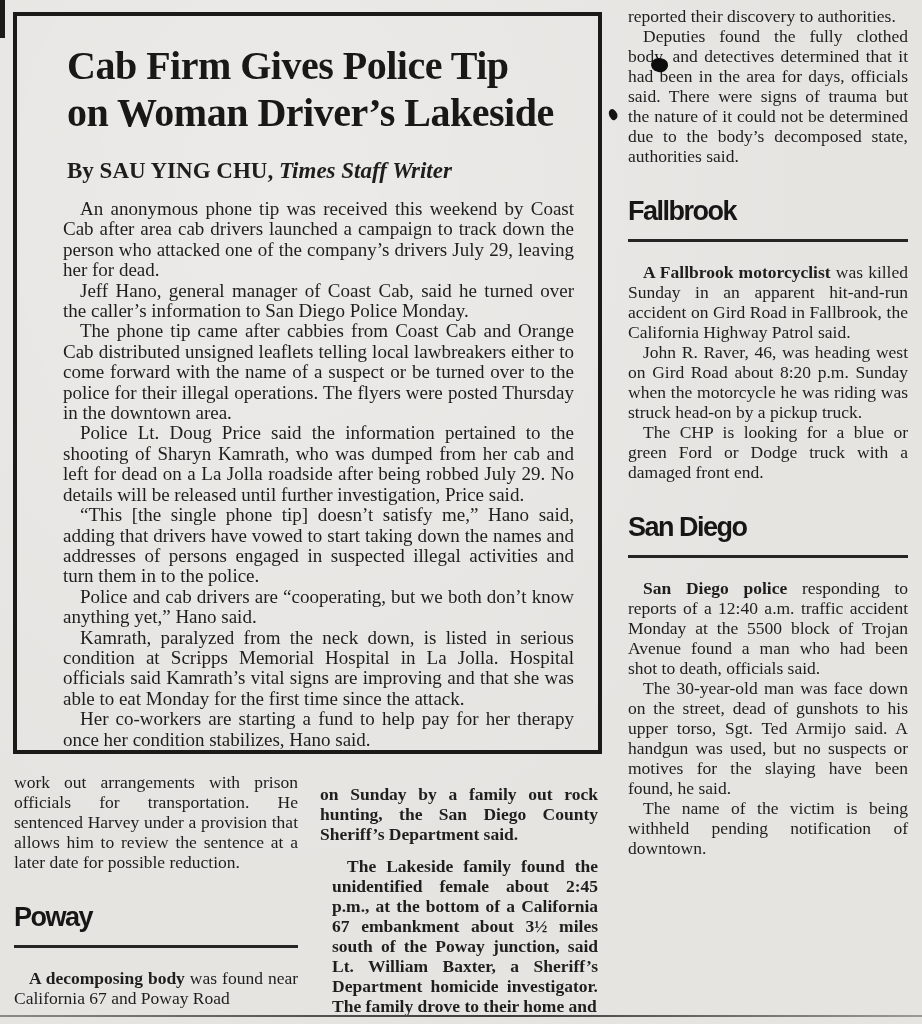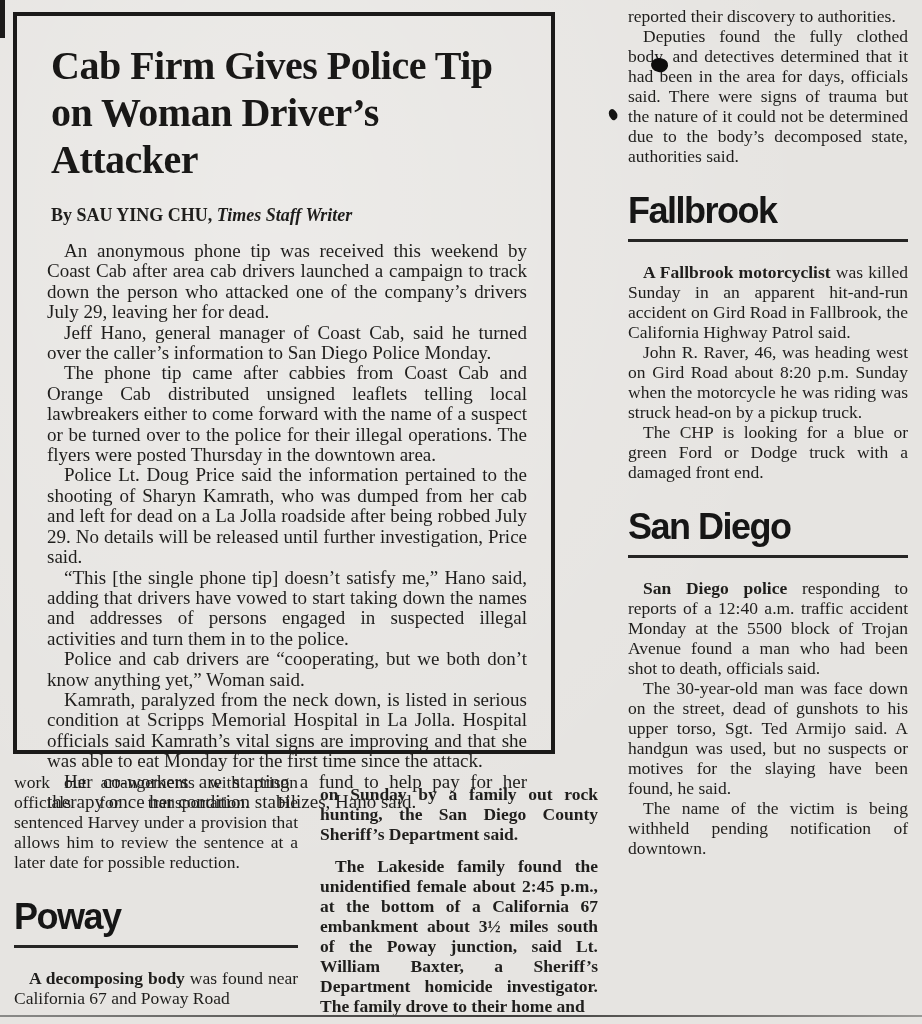--- a/index.html
+++ b/index.html
@@ -12,37 +12,37 @@
       #e6e4e1;
     overflow: hidden;
     font-family: "Liberation Serif", "DejaVu Serif", serif;
     color: #1f1e1c;
   }
 
   
   .main-box {
     position: absolute;
     left: 13px; top: 12px;
-    width: 542px; height: 742px;
+    width: 589px; height: 742px;
     box-sizing: border-box;
     border: 4px solid #1b1a19;
-    padding: 22px 24px 0 30px;
+    padding: 22px 24px 0 46px;
     background: transparent;
   }
   .headline {
     font-size: 40px;
     font-weight: 700;
     line-height: 47px;
     letter-spacing: -0.5px;
     margin: 4px 0 0 4px;
     color: #191817;
   }
   .byline {
     margin: 22px 0 0 4px;
-    font-size: 18px;
+    font-size: 23px;
     font-weight: 700;
   }
   .byline .role { font-style: italic; }
   .article-body {
     margin-top: 15px;
     font-size: 19px;
     line-height: 20.4px;
     text-align: justify;
     hyphens: auto;
   }
@@ -51,27 +51,27 @@
   
   .news-col {
     position: absolute;
     font-size: 17.5px;
     line-height: 20px;
     text-align: justify;
     hyphens: auto;
   }
   .news-col p { margin: 0; text-indent: 15px; }
   .news-col p.no-indent { text-indent: 0; }
-  .news-col p.gap-top { margin-top: 12px; }
+  .news-col p.gap-top { margin-top: 12px; margin-left: 12px; }
   .lead-bold { font-weight: 700; }
 
   .section-heading {
     font-family: "Liberation Sans", "DejaVu Sans", sans-serif;
     font-weight: 700;
-    font-size: 36px;
+    font-size: 27px;
     letter-spacing: -1.5px;
     line-height: 38px;
     margin: 0;
     text-align: left;
     text-indent: 0;
     color: #161616;
   }
   .section-rule {
     height: 3px;
     background: #262524;
@@ -115,32 +115,32 @@
   }
 </style>
 </head>
 <body>
 
 <div class="page">
 
   <div class="main-box">
     <h1 class="headline">
       <span>Cab Firm Gives Police Tip</span><br>
-      <span>on Woman Driver’s Attacker</span>
+      <span>on Woman Driver’s Lakeside</span>
     </h1>
     <div class="byline">
       <span>By SAU YING CHU, </span><span class="role">Times Staff Writer</span>
     </div>
     <div class="article-body">
       <p>An anonymous phone tip was received this weekend by Coast Cab after area cab drivers launched a campaign to track down the person who attacked one of the company’s drivers July 29, leaving her for dead.</p>
       <p>Jeff Hano, general manager of Coast Cab, said he turned over the caller’s information to San Diego Police Monday.</p>
       <p>The phone tip came after cabbies from Coast Cab and Orange Cab distributed unsigned leaflets telling local lawbreakers either to come forward with the name of a suspect or be turned over to the police for their illegal operations. The flyers were posted Thursday in the downtown area.</p>
       <p>Police Lt. Doug Price said the information pertained to the shooting of Sharyn Kamrath, who was dumped from her cab and left for dead on a La Jolla roadside after being robbed July 29. No details will be released until further investigation, Price said.</p>
       <p>“This [the single phone tip] doesn’t satisfy me,” Hano said, adding that drivers have vowed to start taking down the names and addresses of persons engaged in suspected illegal activities and turn them in to the police.</p>
-      <p>Police and cab drivers are “cooperating, but we both don’t know anything yet,” Woman said.</p>
+      <p>Police and cab drivers are “cooperating, but we both don’t know anything yet,” Hano said.</p>
       <p>Kamrath, paralyzed from the neck down, is listed in serious condition at Scripps Memorial Hospital in La Jolla. Hospital officials said Kamrath’s vital signs are improving and that she was able to eat Monday for the first time since the attack.</p>
       <p>Her co-workers are starting a fund to help pay for her therapy once her condition stabilizes, Hano said.</p>
     </div>
   </div>
 
   <div class="news-col col-right">
     <p class="no-indent">reported their discovery to authorities.</p>
     <p>Deputies found the fully clothed body, and detectives determined that it had been in the area for days, officials said. There were signs of trauma but the nature of it could not be determined due to the body’s decomposed state, authorities said.</p>
 
     <div class="section-block">

